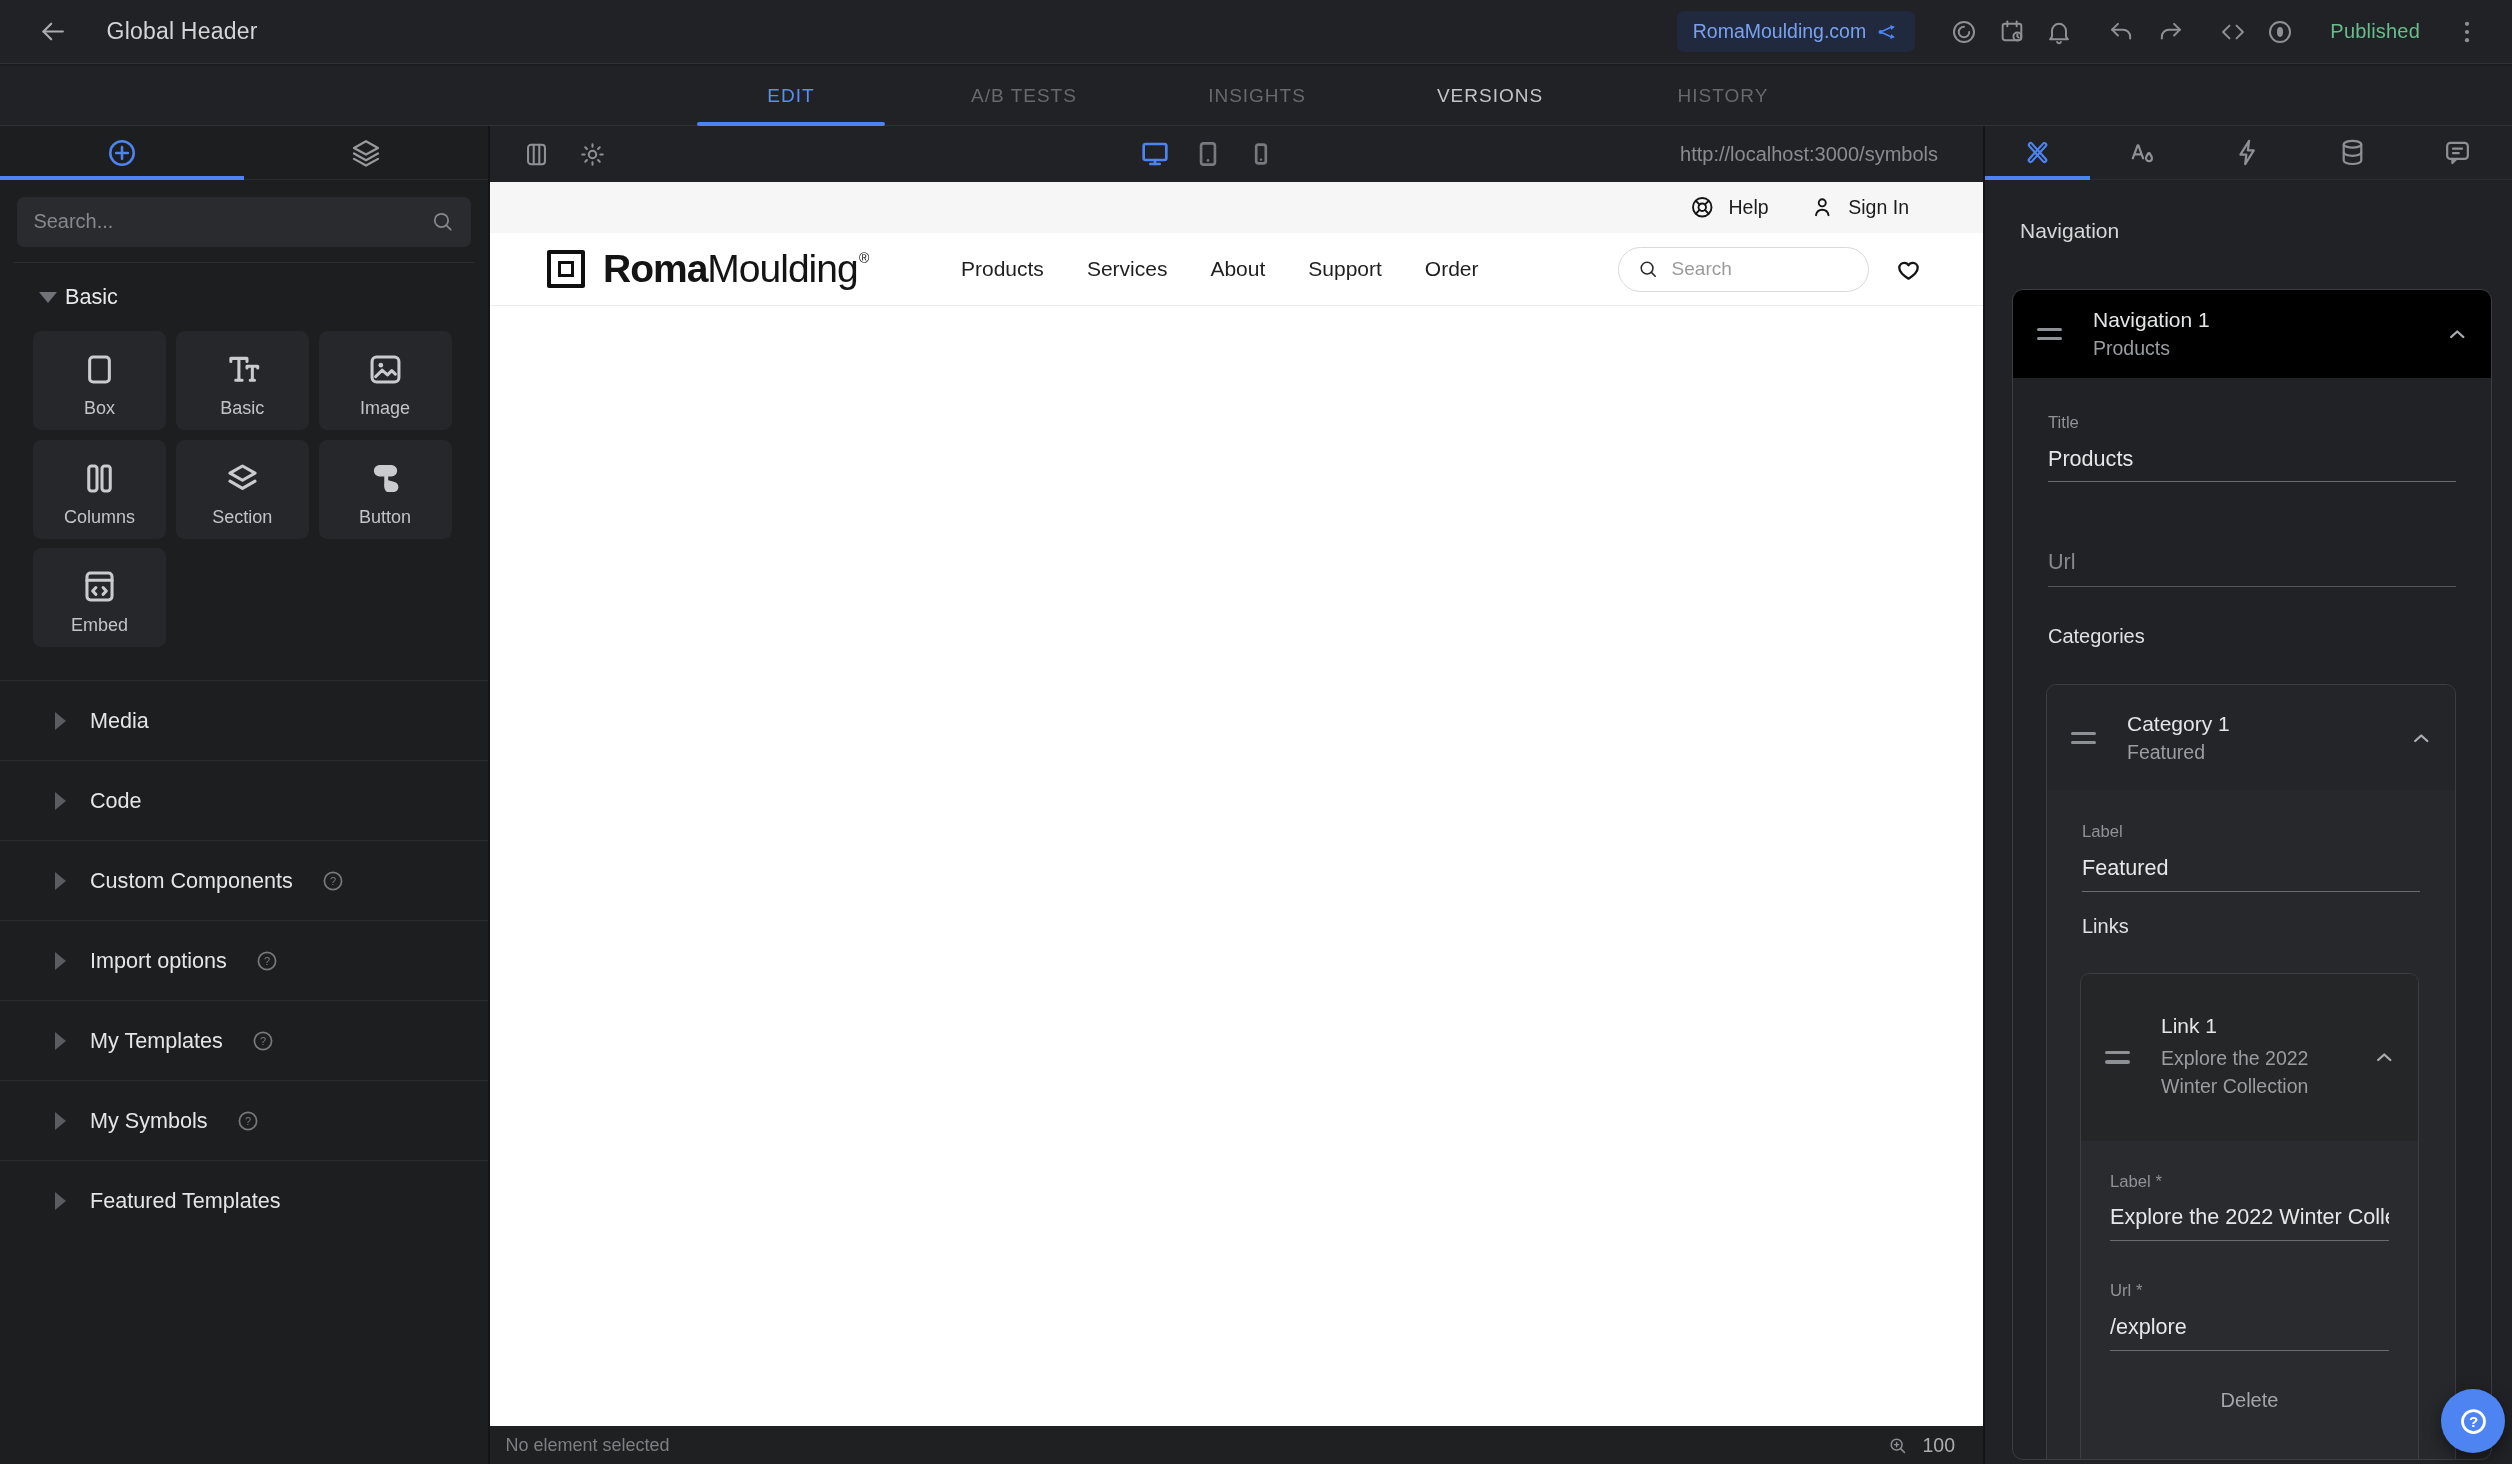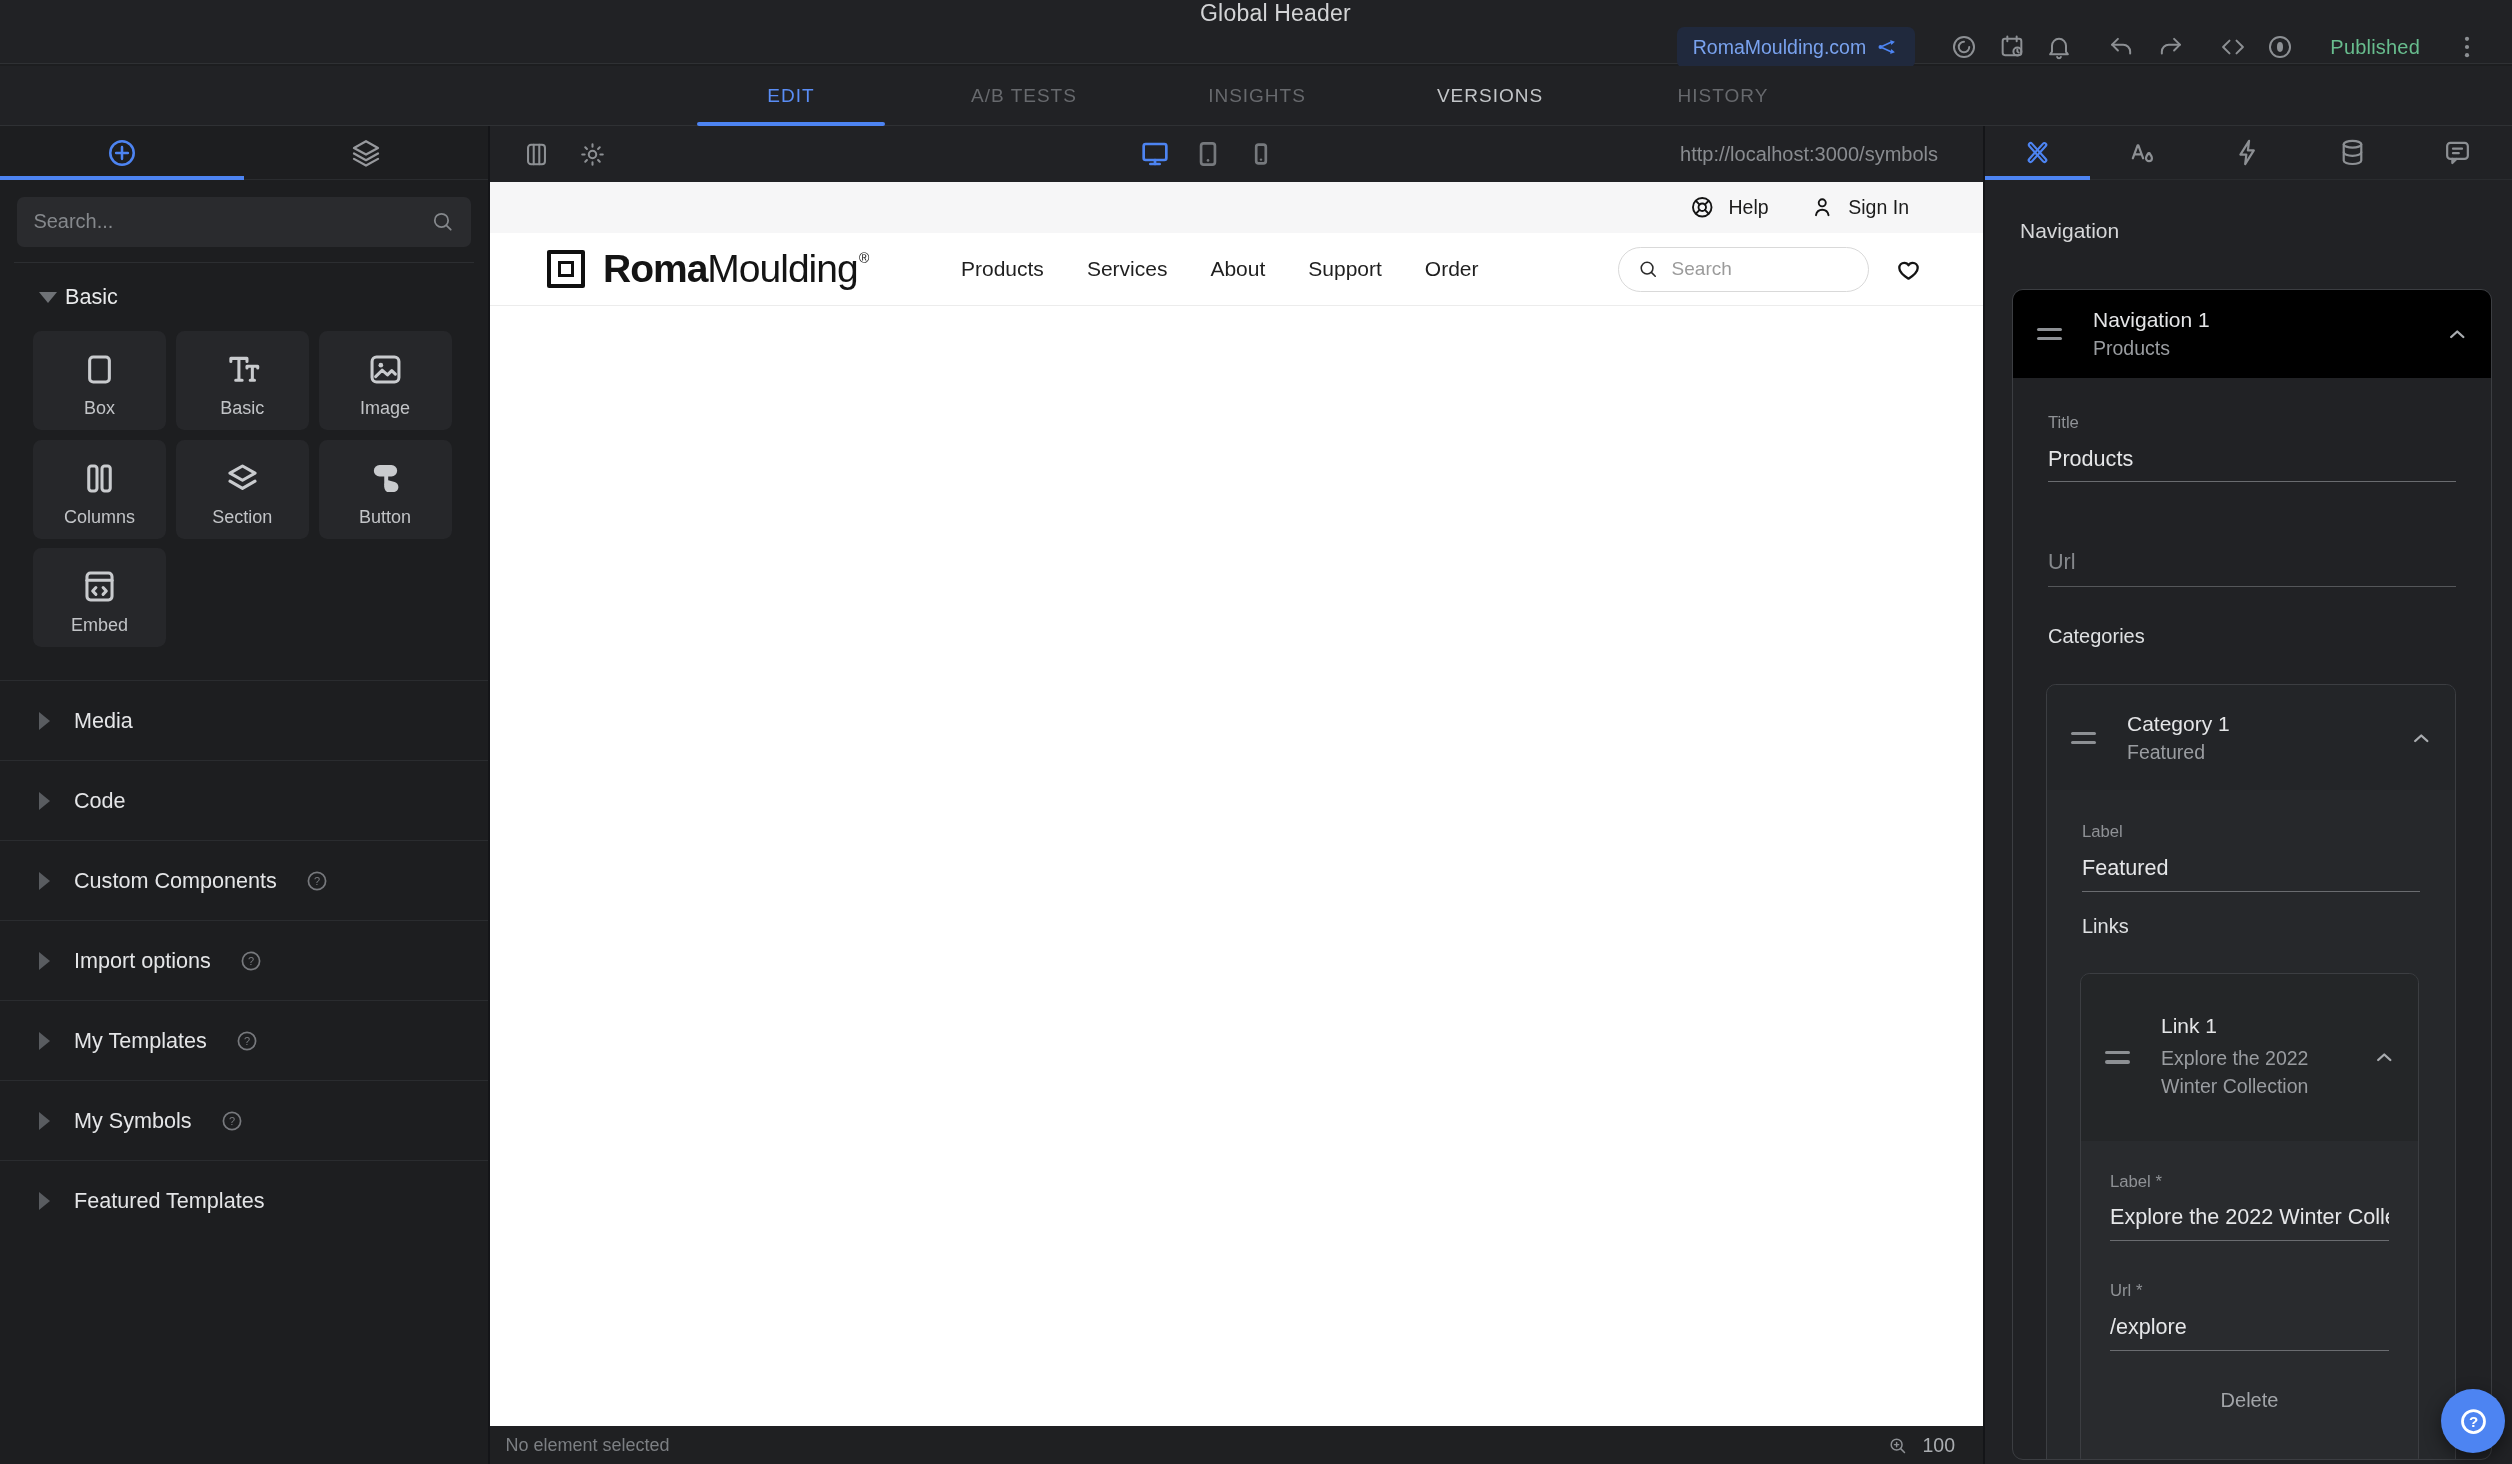--- a/index.html
+++ b/index.html
@@ -8,21 +8,21 @@
   }
   *{margin:0;padding:0;box-sizing:border-box;}
   html,body{background:#131416;}
   body{font-family:"Liberation Sans",sans-serif;}
   .app{position:relative;width:2512px;height:1464px;background:var(--bg);overflow:hidden;color:var(--txt);}
   svg{stroke:currentColor;fill:none;stroke-width:1.7;stroke-linecap:round;stroke-linejoin:round;display:block;}
   .fill{fill:currentColor;stroke:none;}
 
   
   .topbar{position:absolute;left:0;top:0;width:2512px;height:64px;background:var(--bar);
-    border-bottom:1.4px solid var(--line);display:flex;align-items:center;padding:0 31px;flex-direction:column;}
+    border-bottom:1.4px solid var(--line);display:flex;align-items:center;padding:0 31px;}
   .back{width:31px;height:31px;color:#a9acb0;margin-left:5.6px;}
   .doc-title{margin-left:39px;font-size:23px;color:#d3d4d6;letter-spacing:0.2px;}
   .top-right{margin-left:auto;display:flex;align-items:center;gap:0;}
   .site-badge{display:flex;align-items:center;gap:9.8px;background:#20293d;border-radius:7px;
     padding:8.4px 15.4px;color:#79a2ee;font-size:19.5px;}
   .site-badge svg{width:24px;height:24px;color:#4d84f2;}
   .tbicon{width:28px;height:28px;color:#8d9094;margin-left:35px;}
   .tbicon.sm{margin-left:19.5px;}
   .published{font-size:20px;color:#68bd8e;margin-left:36px;letter-spacing:0.2px;}
   .kebab{margin-left:33px;width:28px;height:28px;color:#8d9094;}
@@ -53,21 +53,21 @@
   .sec-head{display:flex;align-items:center;gap:8px;padding:21px 0 18px 39px;}
   .sec-head .caret-d{width:0;height:0;border-left:9px solid transparent;border-right:9px solid transparent;
     border-top:11px solid #6f7276;}
   .sec-head .lbl{font-size:21.6px;color:#e8e9ea;}
   .comp-grid{display:flex;flex-wrap:wrap;gap:9.8px;padding:2.8px 0 0 33px;width:461px;}
   .tile{width:133px;height:99px;background:#26272a;border-radius:8.4px;display:flex;flex-direction:column;
     align-items:center;justify-content:flex-end;padding-bottom:11px;color:#c6c8cb;}
   .tile svg{width:43px;height:43px;margin-bottom:7px;color:#c9cbce;}
   .tile .tlabel{font-size:18px;color:#c2c4c7;}
   .group-list{margin-top:33px;}
-  .grow{height:80px;display:flex;align-items:center;padding-left:39px;border-top:1.4px solid #2a2c2f;gap:24px;}
+  .grow{height:80px;display:flex;align-items:center;padding-left:55px;border-top:1.4px solid #2a2c2f;gap:24px;}
   .grow:first-child{border-top:1.4px solid #2a2c2f;}
   .caret-r{width:0;height:0;border-top:9px solid transparent;border-bottom:9px solid transparent;
     border-left:11px solid #595c60;}
   .grow .glabel{font-size:21.6px;color:#e4e5e7;}
   .qicon{width:24px;height:24px;color:#77797d;margin-left:4.2px;}
   .qicon text{font-size:11px;fill:currentColor;stroke:none;font-family:"Liberation Sans",sans-serif;}
 
   
   .canvas-col{position:absolute;left:488px;top:126px;width:1497px;height:1338px;background:var(--bar);
     border-left:2.1px solid #141518;border-right:2.1px solid #141518;}

